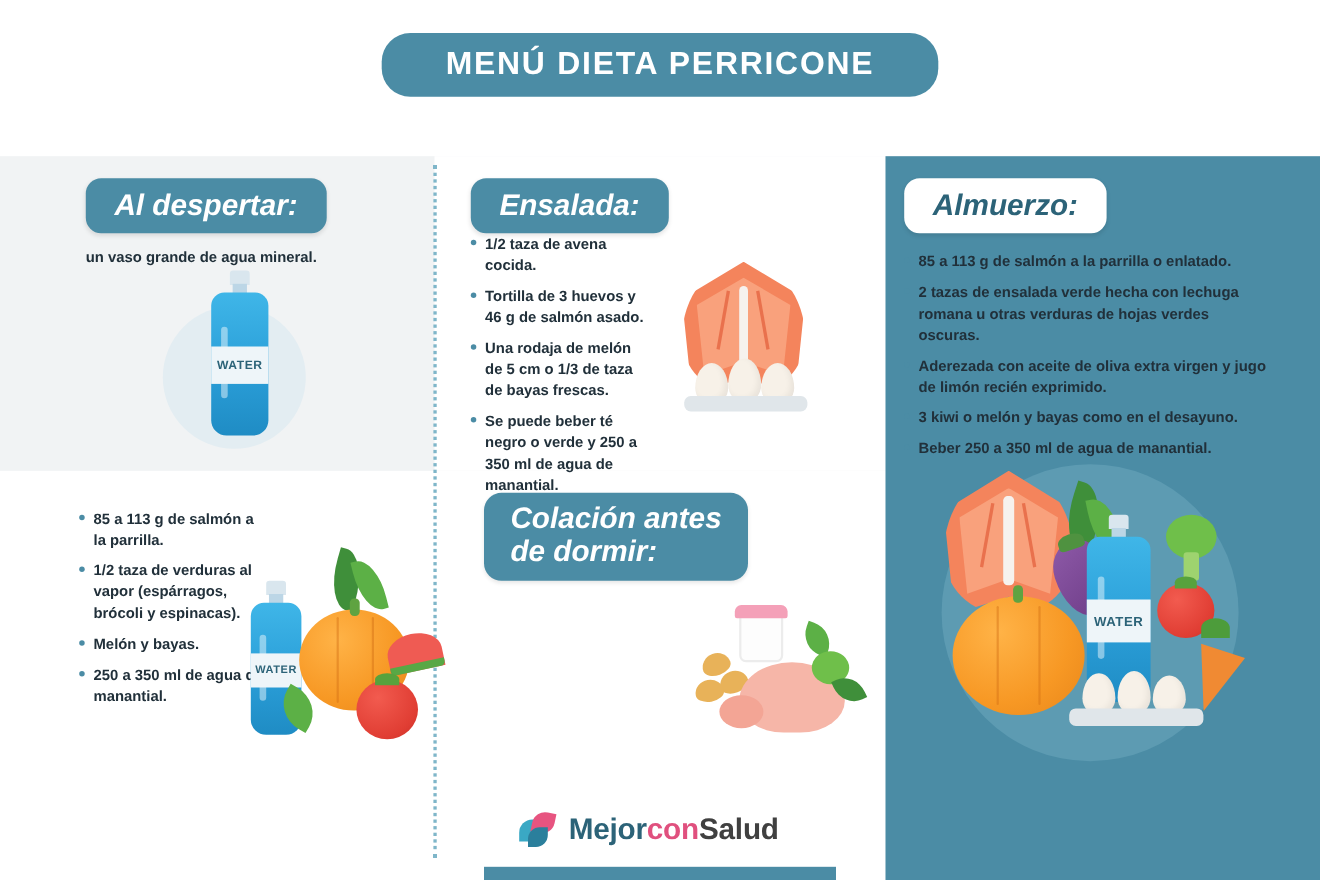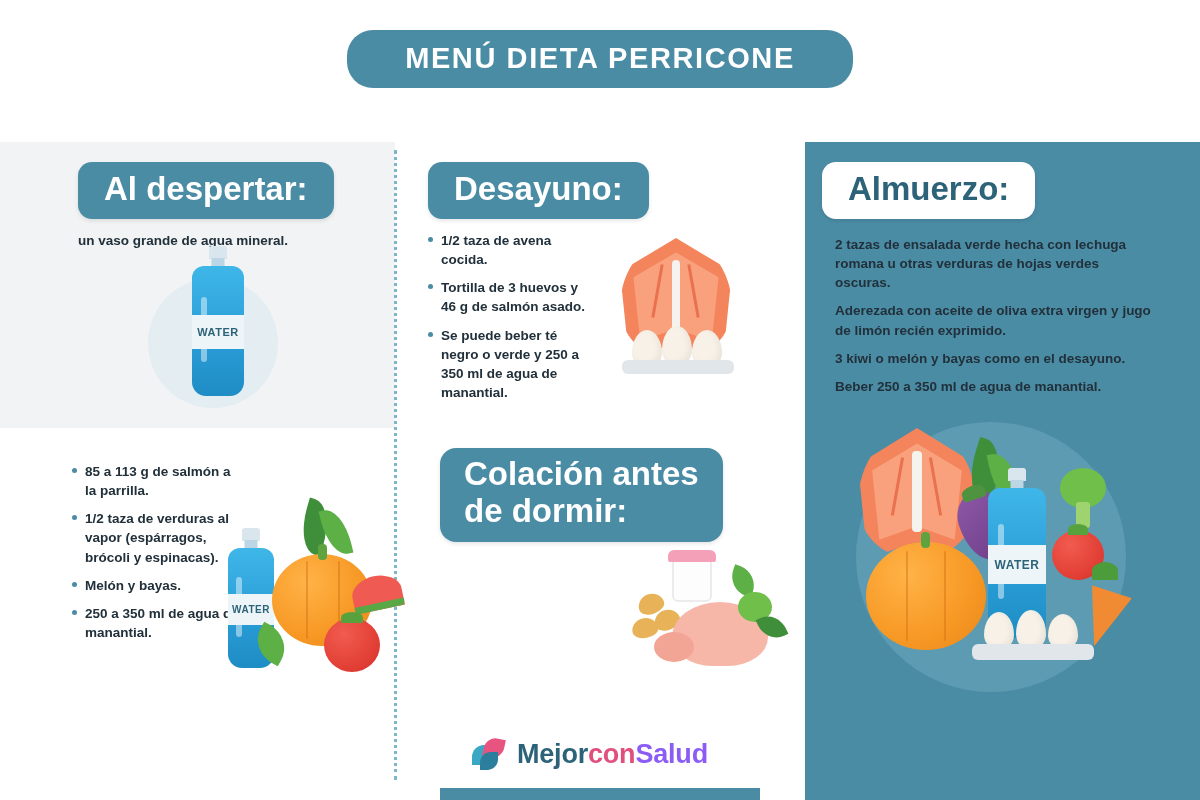--- a/index.html
+++ b/index.html
@@ -77,26 +77,27 @@
     left: 394px; top: 150px;
     width: 0; height: 630px;
     border-left: 3px dotted #7fb6c9;
   }
 
   
   .pill {
     display: inline-block;
     background: #4b8ca5;
     color: #ffffff;
-    font-size: 33px;
+    font-size: 27px;
     font-weight: bold;
     border-radius: 14px;
     padding: 9px 26px 11px 26px;
     box-shadow: 0 2px 4px rgba(0,0,0,0.10);
     line-height: 1.12;
+    font-style: italic;
   }
   .pill.white {
     background: #ffffff;
     color: #2c6378;
   }
   .pill.two-line { border-radius: 16px; padding: 8px 24px 12px 24px; }
 
   
   ul.bullets { list-style: none; }
   ul.bullets li {
@@ -119,21 +120,21 @@
 
   
   .sec-wake { position: absolute; left: 78px; top: 162px; width: 300px; }
   .sec-wake .plain {
     margin-top: 14px;
     font-size: 13.5px;
     font-weight: bold;
     color: #21303a;
   }
   .sec-break { position: absolute; left: 428px; top: 162px; width: 360px; }
-  .sec-break .cols { display: flex; margin-top: 12px; }
+  .sec-break .cols { display: flex; }
   .sec-break ul { width: 165px; }
   .sec-lunch { position: absolute; left: 822px; top: 162px; width: 360px; }
   .sec-lunch ul { margin-top: 16px; width: 330px; }
   .sec-dinner { position: absolute; left: 72px; top: 448px; width: 330px; }
   .sec-dinner ul { margin-top: 14px; width: 170px; }
   .sec-snack { position: absolute; left: 440px; top: 448px; width: 340px; }
   .sec-snack ul { margin-top: 16px; width: 185px; }
 
   
   .illus { position: absolute; }
@@ -327,21 +328,21 @@
   .logo .petal {
     position: absolute;
     border-radius: 60% 0 60% 0;
   }
   .logo .p1 { left: 2px; top: 9px; width: 20px; height: 20px; background: #3aa8c4; }
   .logo .p2 { left: 14px; top: 2px; width: 20px; height: 20px; background: #e75480; transform: rotate(12deg); }
   .logo .p3 { left: 10px; top: 16px; width: 18px; height: 18px; background: #2b7f9c; }
   .logo-text { font-size: 27px; font-weight: bold; letter-spacing: -0.2px; }
   .logo-text .a { color: #2c6378; }
   .logo-text .b { color: #e0507e; }
-  .logo-text .c { color: #8b5cf6; }
+  .logo-text .c { color: #404040; }
 </style>
 </head>
 <body>
 
 <div class="poster">
 
   <div class="header">
     <div class="title-pill">MENÚ DIETA PERRICONE</div>
   </div>
 
@@ -363,25 +364,26 @@
       <div class="cap"></div>
       <div class="neck"></div>
       <div class="body">
         <div class="shine"></div>
         <div class="label" style="font-size:11px;">WATER</div>
       </div>
     </div>
   </div>
 
   <div class="sec-break">
-    <div class="pill">Desayuno:</div>
+    <div class="pill">Ensalada:</div>
     <div class="cols">
       <ul class="bullets">
         <li>1/2 taza de avena cocida.</li>
         <li>Tortilla de 3 huevos y 46 g de salmón asado.</li>
+        <li>Una rodaja de melón de 5 cm o 1/3 de taza de bayas frescas.</li>
         <li>Se puede beber té negro o verde y 250 a 350 ml de agua de manantial.</li>
       </ul>
     </div>
   </div>
 
   <div class="illus" style="left:592px; top:238px; width:190px; height:160px;">
     <div class="salmon" style="left:28px; top:0; width:112px; height:120px;">
       <div class="outer"></div>
       <div class="inner"></div>
       <div class="spine"></div>
@@ -390,20 +392,21 @@
     </div>
     <div class="egg" style="left:40px; top:92px; width:30px; height:38px;"></div>
     <div class="egg" style="left:70px; top:88px; width:30px; height:40px;"></div>
     <div class="egg" style="left:100px; top:92px; width:30px; height:38px;"></div>
     <div class="egg-tray" style="left:30px; top:122px; width:112px; height:14px;"></div>
   </div>
 
   <div class="sec-lunch">
     <div class="pill white">Almuerzo:</div>
     <ul class="bullets">
+      <li>85 a 113 g de salmón a la parrilla o enlatado.</li>
       <li>2 tazas de ensalada verde hecha con lechuga romana u otras verduras de hojas verdes oscuras.</li>
       <li>Aderezada con aceite de oliva extra virgen y jugo de limón recién exprimido.</li>
       <li>3 kiwi o melón y bayas como en el desayuno.</li>
       <li>Beber 250 a 350 ml de agua de manantial.</li>
     </ul>
   </div>
 
   <div class="illus" style="left:830px; top:412px; width:360px; height:300px;">
     <div class="circle-bg" style="left:26px; top:10px; width:270px; height:270px; background:#5d9bb2;"></div>
 

